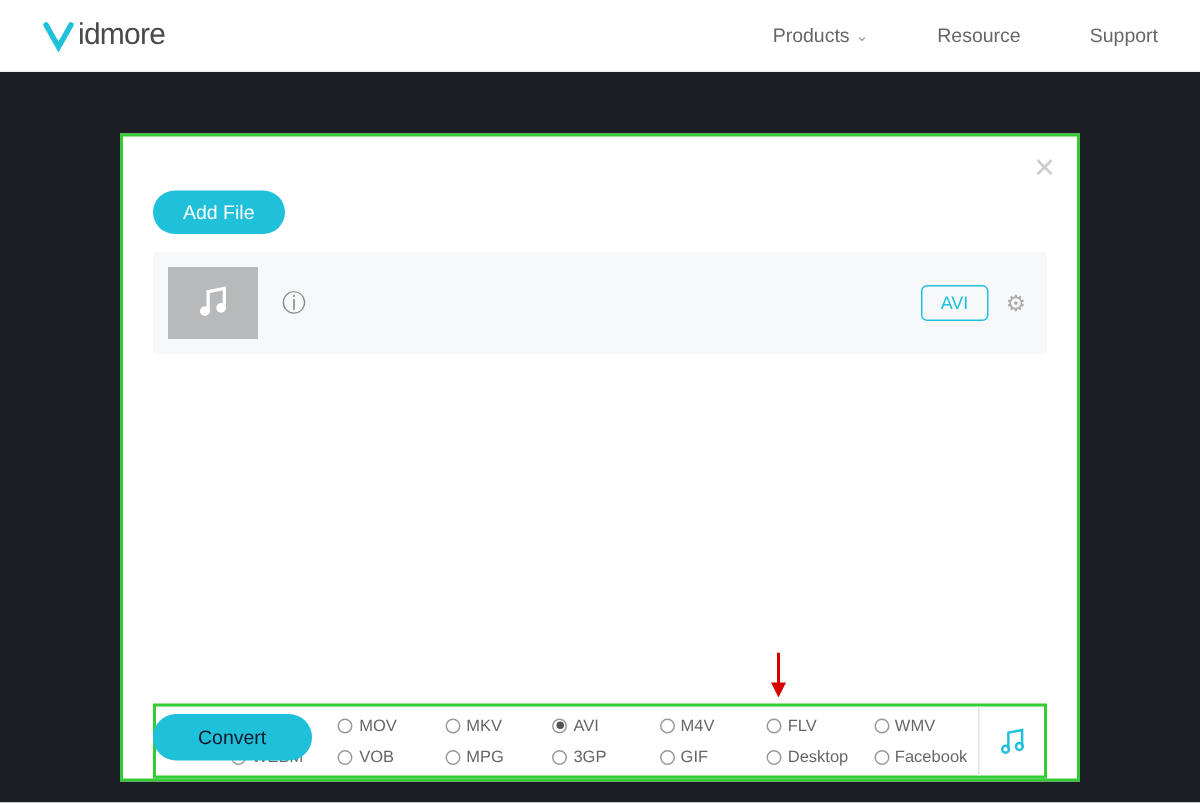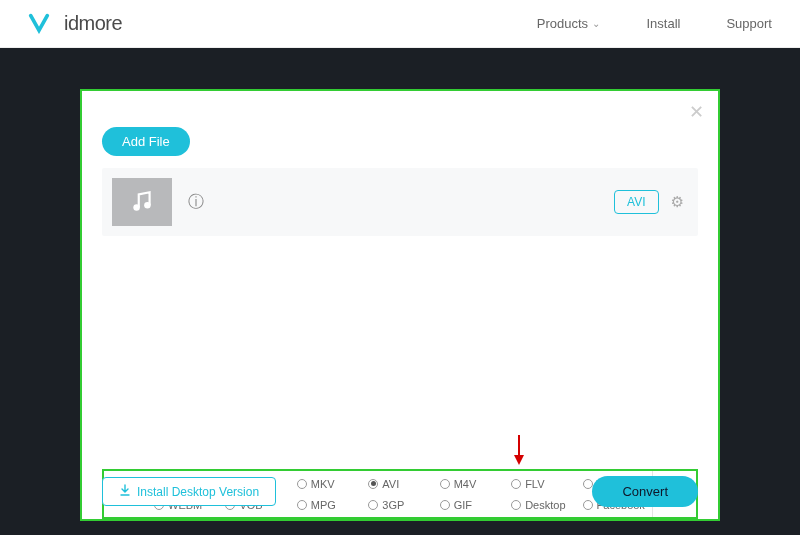--- a/index.html
+++ b/index.html
@@ -14,26 +14,25 @@
   .nav {
     height: 48px;
     background: #fff;
     display: flex;
     align-items: center;
     padding: 0 28px;
     border-bottom: 1px solid #eee;
   }
   .logo {
     display: flex;
-    align-items: flex-start;
+    align-items: flex-end;
     font-size: 20px;
     font-weight: 500;
     color: #4a4a4a;
     letter-spacing: -0.5px;
-    gap: 12px;
   }
   .logo svg { margin-right: 2px; }
   .nav-spacer { flex: 1; }
   .nav-item {
     margin-left: 46px;
     font-size: 13px;
     color: #666;
     cursor: pointer;
     display: flex;
     align-items: center;
@@ -204,21 +203,21 @@
     <svg width="22" height="22" viewBox="0 0 24 24">
       <path d="M3 4 L12 20 L21 4" fill="none" stroke="#1fc0da" stroke-width="4" stroke-linecap="round"></path>
     </svg>
     <span>idmore</span>
   </div>
   <div class="nav-spacer"></div>
   <div class="nav-item">
     <span>Products</span>
     <span class="chev">⌄</span>
   </div>
-  <div class="nav-item">Install</div>
+  <div class="nav-item">Resource</div>
   <div class="nav-item">Support</div>
 </div>
 
 <div class="dark-bg"></div>
 
 <div class="modal">
   <div class="close">✕</div>
   <button class="add-file">Add File</button>
 
   <div class="file-row">
@@ -314,23 +313,15 @@
     <div class="fmt-icon-btn audio">
       <svg width="22" height="22" viewBox="0 0 24 24">
         <path d="M9 18 V6 L19 4 V16" fill="none" stroke="#1fc0da" stroke-width="1.8"></path>
         <circle cx="7" cy="18" r="2.5" fill="none" stroke="#1fc0da" stroke-width="1.8"></circle>
         <circle cx="17" cy="16" r="2.5" fill="none" stroke="#1fc0da" stroke-width="1.8"></circle>
       </svg>
     </div>
   </div>
 
   <div class="bottom-row">
-    <button class="install-btn">
-      <span class="dl">
-        <svg width="12" height="12" viewBox="0 0 12 12">
-            <path d="M6 1 V8 M3 5 L6 8 L9 5 M2 11 H10" fill="none" stroke="#1fc0da" stroke-width="1.4" stroke-linecap="round"></path>
-          </svg>
-      </span>
-      <span>Install Desktop Version</span>
-    </button>
     <button class="convert-btn">Convert</button>
   </div>
 </div>
 
 </body></html>

